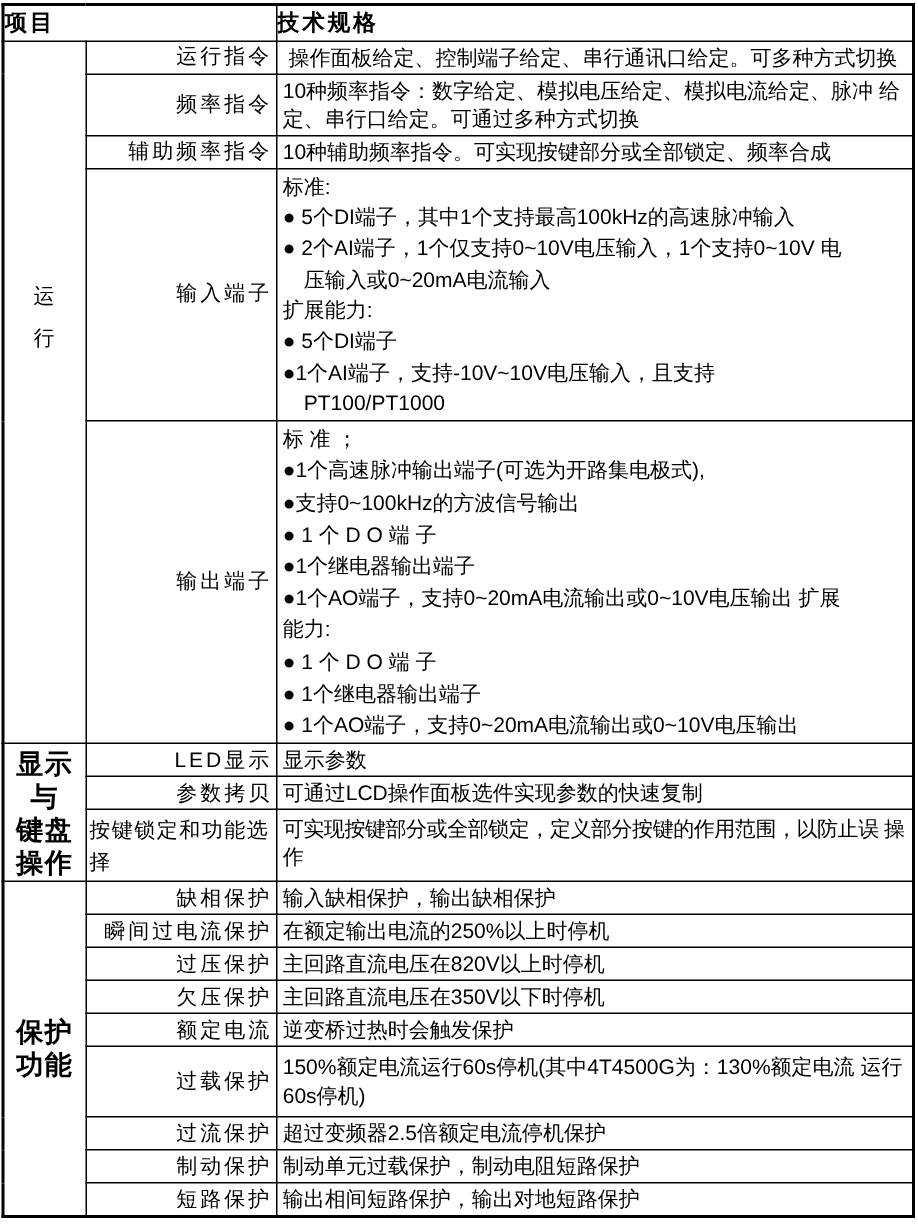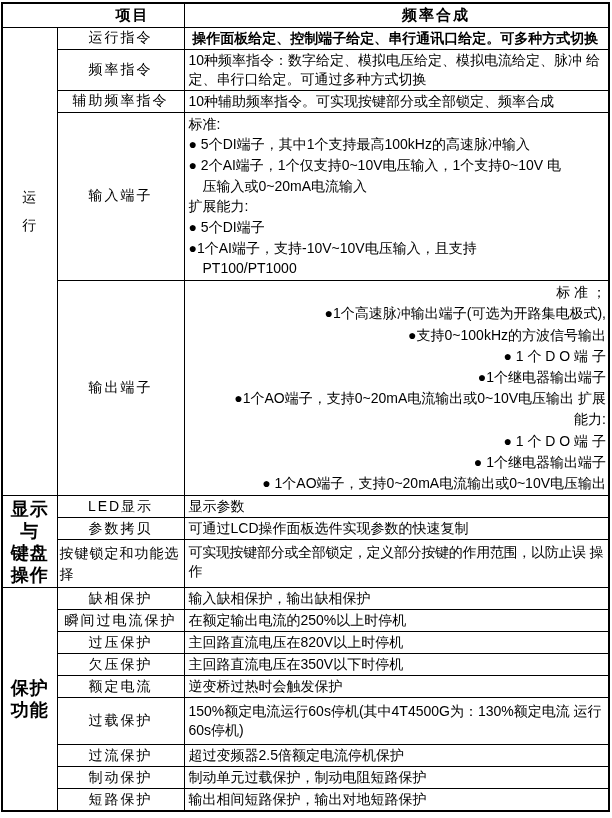--- a/index.html
+++ b/index.html
@@ -21,63 +21,63 @@
     padding:0;
     vertical-align:middle;
     overflow:hidden;
     background:#fff;
   }
   col.c-group{width:55px;}
   col.c-item{width:127px;}
   col.c-spec{width:425px;}
 
   th.hdr{
-    font-size:15px;font-weight:bold;text-align:right;
+    font-size:15px;font-weight:bold;text-align:left;
     letter-spacing:2px;
   }
   th.hdr-item{padding-right:34px;}
   th.hdr-spec{padding-right:138px;}
 
   td.group-cell{
     text-align:center;font-size:18px;font-weight:bold;line-height:22px;
     letter-spacing:1px;
   }
   td.group-cell.regular{font-weight:normal;font-size:14px;line-height:28px;}
   .shift-up{position:relative;top:-50px;}
 
   td.item-cell{
-    text-align:center;font-size:14px;letter-spacing:2px;padding:0 2px;
+    text-align:right;font-size:14px;letter-spacing:2px;padding:0 2px;
   }
   td.item-cell.left{text-align:left;letter-spacing:1px;line-height:21px;}
 
   td.spec-cell{
     font-size:14px;text-align:left;padding:1px 2px 1px 4px;line-height:19px;
   }
-  td.spec-cell.center{text-align:center;padding-left:0;font-weight:bold;}
+  td.spec-cell.center{text-align:center;padding-left:0;}
   td.spec-cell.tight{letter-spacing:-0.3px;}
 
   .ln{line-height:20.7px;white-space:nowrap;}
-  .ln10{line-height:21.2px;text-align:right;}
+  .ln10{line-height:21.2px;}
   .cont{padding-left:14px;}
 </style>
 </head>
 <body>
 
 <div class="sheet">
 <table class="spec-table">
   <colgroup>
         <col class="c-group">
         <col class="c-item">
         <col class="c-spec">
       </colgroup>
 
   <tbody>
         <tr style="height:24px">
     <th class="hdr hdr-item" colspan="2">项目</th>
-    <th class="hdr hdr-spec">频率合成</th>
+    <th class="hdr hdr-spec">技术规格</th>
   </tr>
 
   <tr style="height:22px">
     <td class="group-cell regular" rowspan="5">
       <div class="shift-up">
         <div>运</div>
         <div>行</div>
       </div>
     </td>
     <td class="item-cell">运行指令</td>

